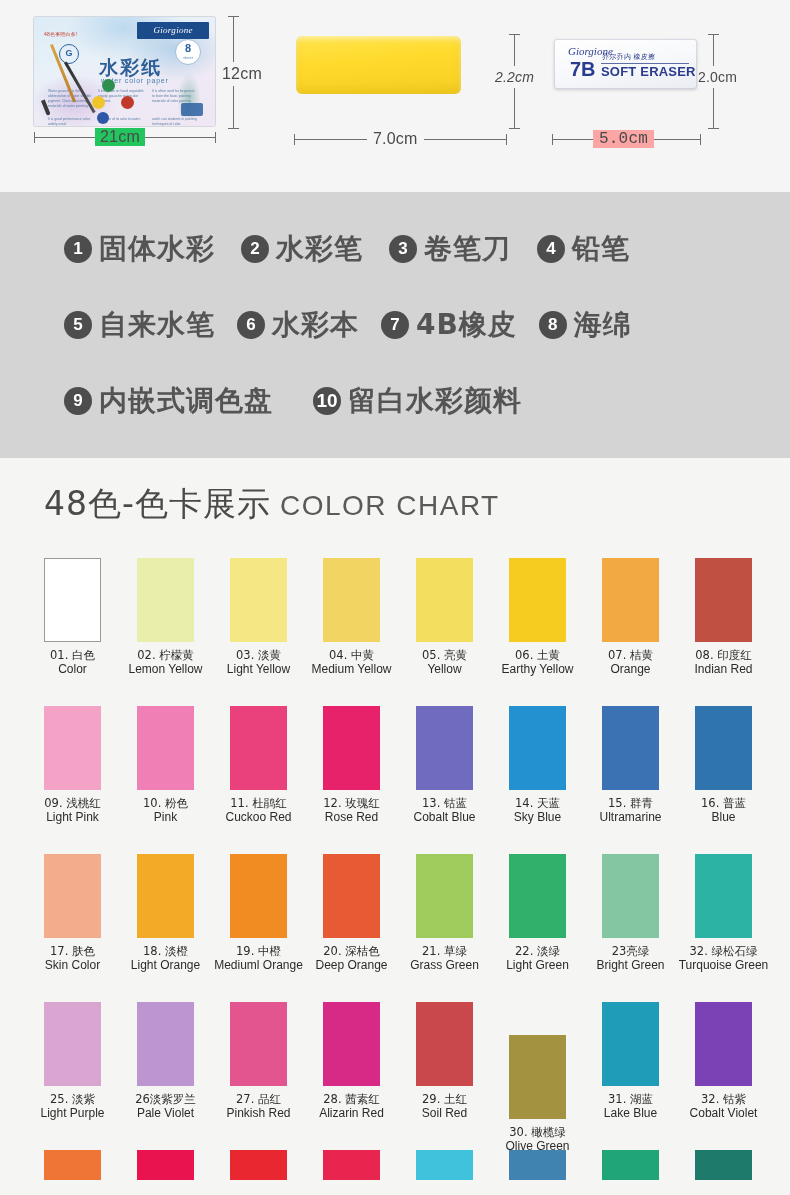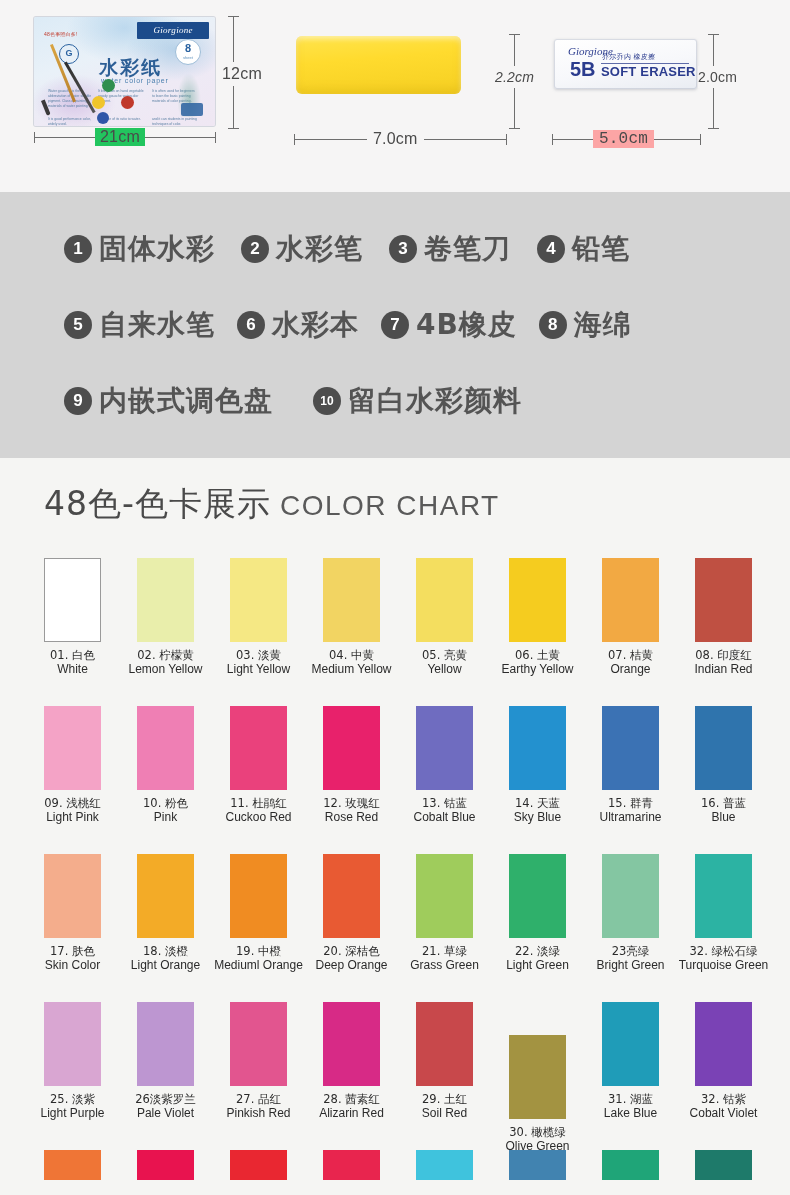--- a/index.html
+++ b/index.html
@@ -69,21 +69,21 @@
     font-family:"Liberation Sans",sans-serif;}
   .dim-label.small{font-size:14px;}
 
   
   .list-section{position:relative;width:790px;height:266px;background:#d4d4d4;}
   .list-row{position:absolute;left:0;width:790px;display:flex;align-items:center;}
   .list-item{display:flex;align-items:center;}
   .num{flex:none;display:inline-block;width:28px;height:28px;border-radius:50%;background:#4d4d4d;
     color:#ffffff;font-size:17px;line-height:28px;text-align:center;font-weight:bold;
     font-family:"Liberation Sans",sans-serif;}
-  .num.wide{font-size:12px;}
+  .num.wide{font-size:19px;}
   .item-label{margin-left:7px;font-size:28px;color:#545454;font-weight:bold;letter-spacing:1px;
     font-family:"DejaVu Sans",sans-serif;white-space:nowrap;line-height:30px;}
 
   
   .chart-section{position:relative;width:790px;background:#f5f5f3;}
   .chart-title{position:absolute;left:44px;top:24px;white-space:nowrap;}
   .ct-zh{font-size:33px;color:#4a4a4a;font-family:"DejaVu Sans",sans-serif;letter-spacing:1px;}
   .ct-en{font-size:28px;color:#5a5a5a;letter-spacing:1.5px;margin-left:9px;
     font-family:"Liberation Sans",sans-serif;}
 
@@ -150,21 +150,21 @@
     <div class="cap cap-v" style="left:294px;top:134px;"></div>
     <div class="cap cap-v" style="left:506px;top:134px;"></div>
     <div class="dim-label" style="left:367px;top:130px;background:#f6f5f5;padding:0 6px;">7.0cm</div>
     <div class="dimline v-rule" style="left:514px;top:34px;height:94px;"></div>
     <div class="cap cap-h" style="left:509px;top:34px;"></div>
     <div class="cap cap-h" style="left:509px;top:128px;"></div>
     <div class="dim-label small" style="left:495px;top:66px;background:#f6f5f5;padding:3px 0;font-style:italic;">2.2cm</div>
 
     <div class="prod eraser">
       <div class="er-logo">Giorgione</div>
-      <div class="er-4b">5B</div>
+      <div class="er-4b">7B</div>
       <div class="er-zh">乔尔乔内 橡皮擦</div>
       <div class="er-line"></div>
       <div class="er-soft">SOFT ERASER</div>
     </div>
     <div class="dimline h-rule" style="left:552px;top:139px;width:148px;"></div>
     <div class="cap cap-v" style="left:552px;top:134px;"></div>
     <div class="cap cap-v" style="left:700px;top:134px;"></div>
     <div class="dim-label" style="left:593px;top:130px;background:#fca5a5;padding:0 6px;font-family:Liberation Mono, monospace;">5.0cm</div>
     <div class="dimline v-rule" style="left:713px;top:34px;height:94px;"></div>
     <div class="cap cap-h" style="left:708px;top:34px;"></div>
@@ -227,21 +227,21 @@
   <div class="chart-section" style="height:867px;">
     <div class="chart-title">
       <span class="ct-zh">48色-色卡展示</span><span class="ct-en">COLOR CHART</span>
     </div>
 
     <div class="swatch-grid" id="swatch-grid">
         <div class="swatch-row">
           <div class="cell" style="left: 26px;">
             <div class="chip white-chip" style="background: rgb(255, 255, 255);"></div>
             <div class="lbl-zh">01. 白色</div>
-            <div class="lbl-en">White</div>
+            <div class="lbl-en">Color</div>
           </div>
           <div class="cell" style="left: 119px;">
             <div class="chip" style="background: rgb(233, 238, 171);"></div>
             <div class="lbl-zh">02. 柠檬黄</div>
             <div class="lbl-en">Lemon Yellow</div>
           </div>
           <div class="cell" style="left: 212px;">
             <div class="chip" style="background: rgb(245, 232, 132);"></div>
             <div class="lbl-zh">03. 淡黄</div>
             <div class="lbl-en">Light Yellow</div>

